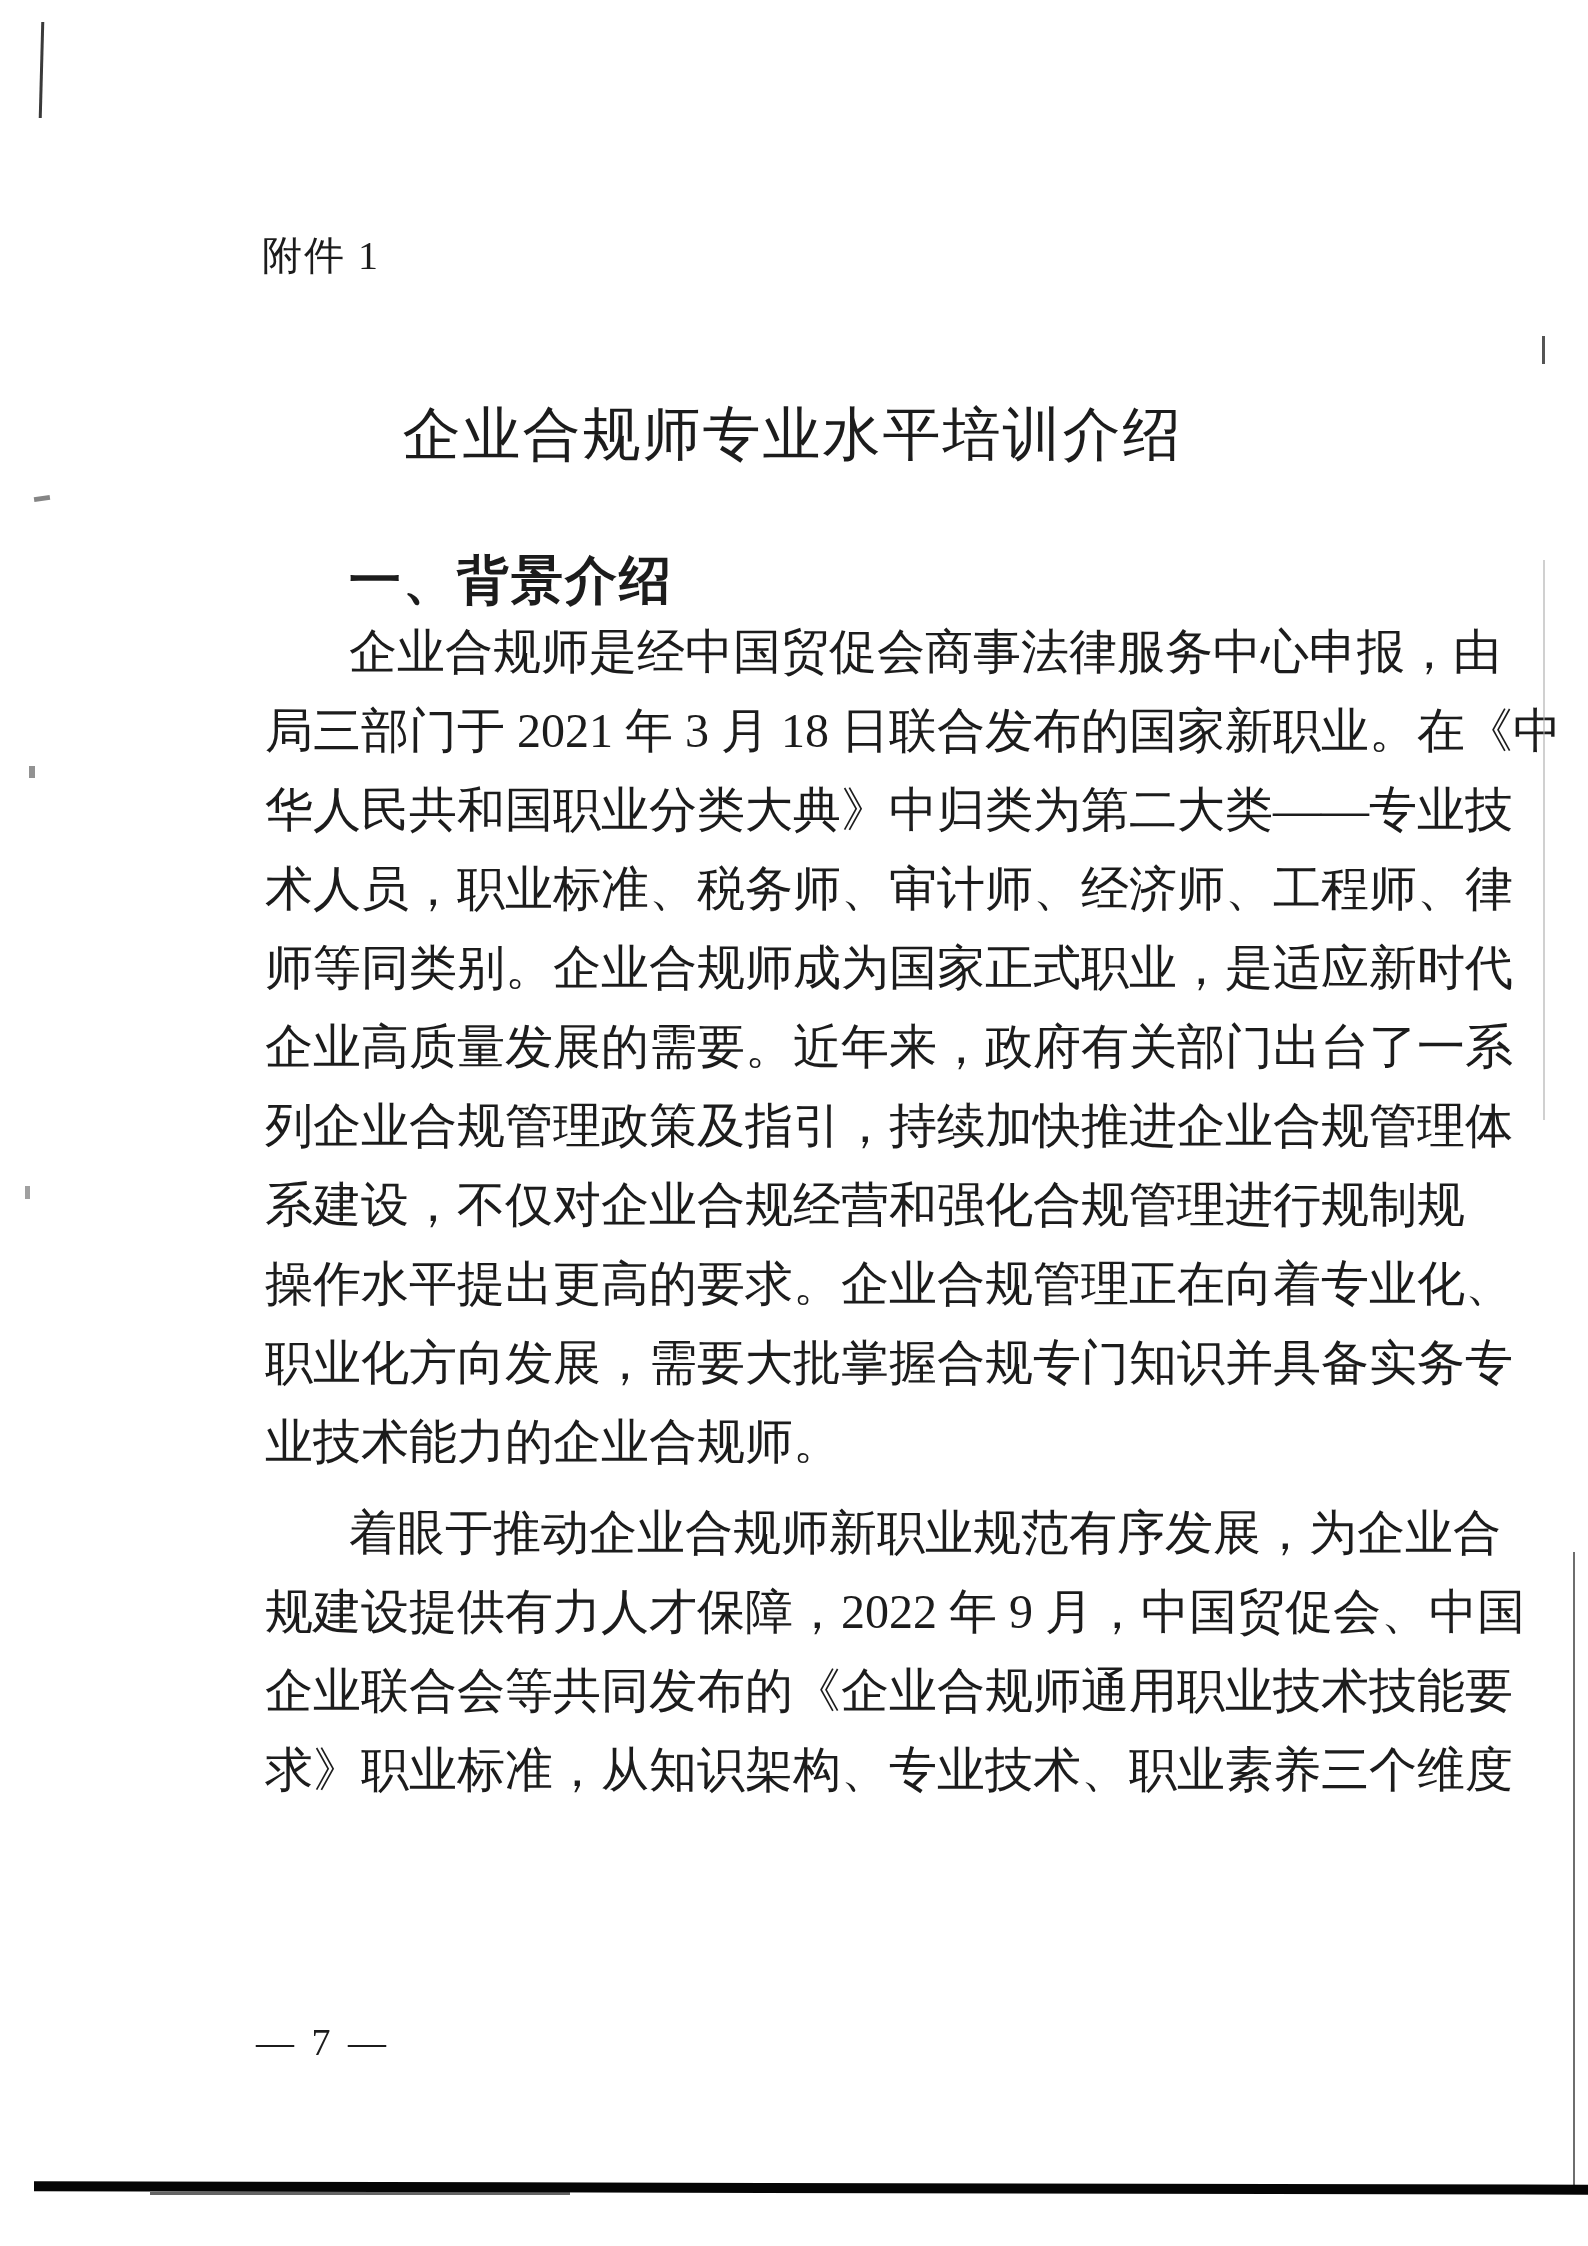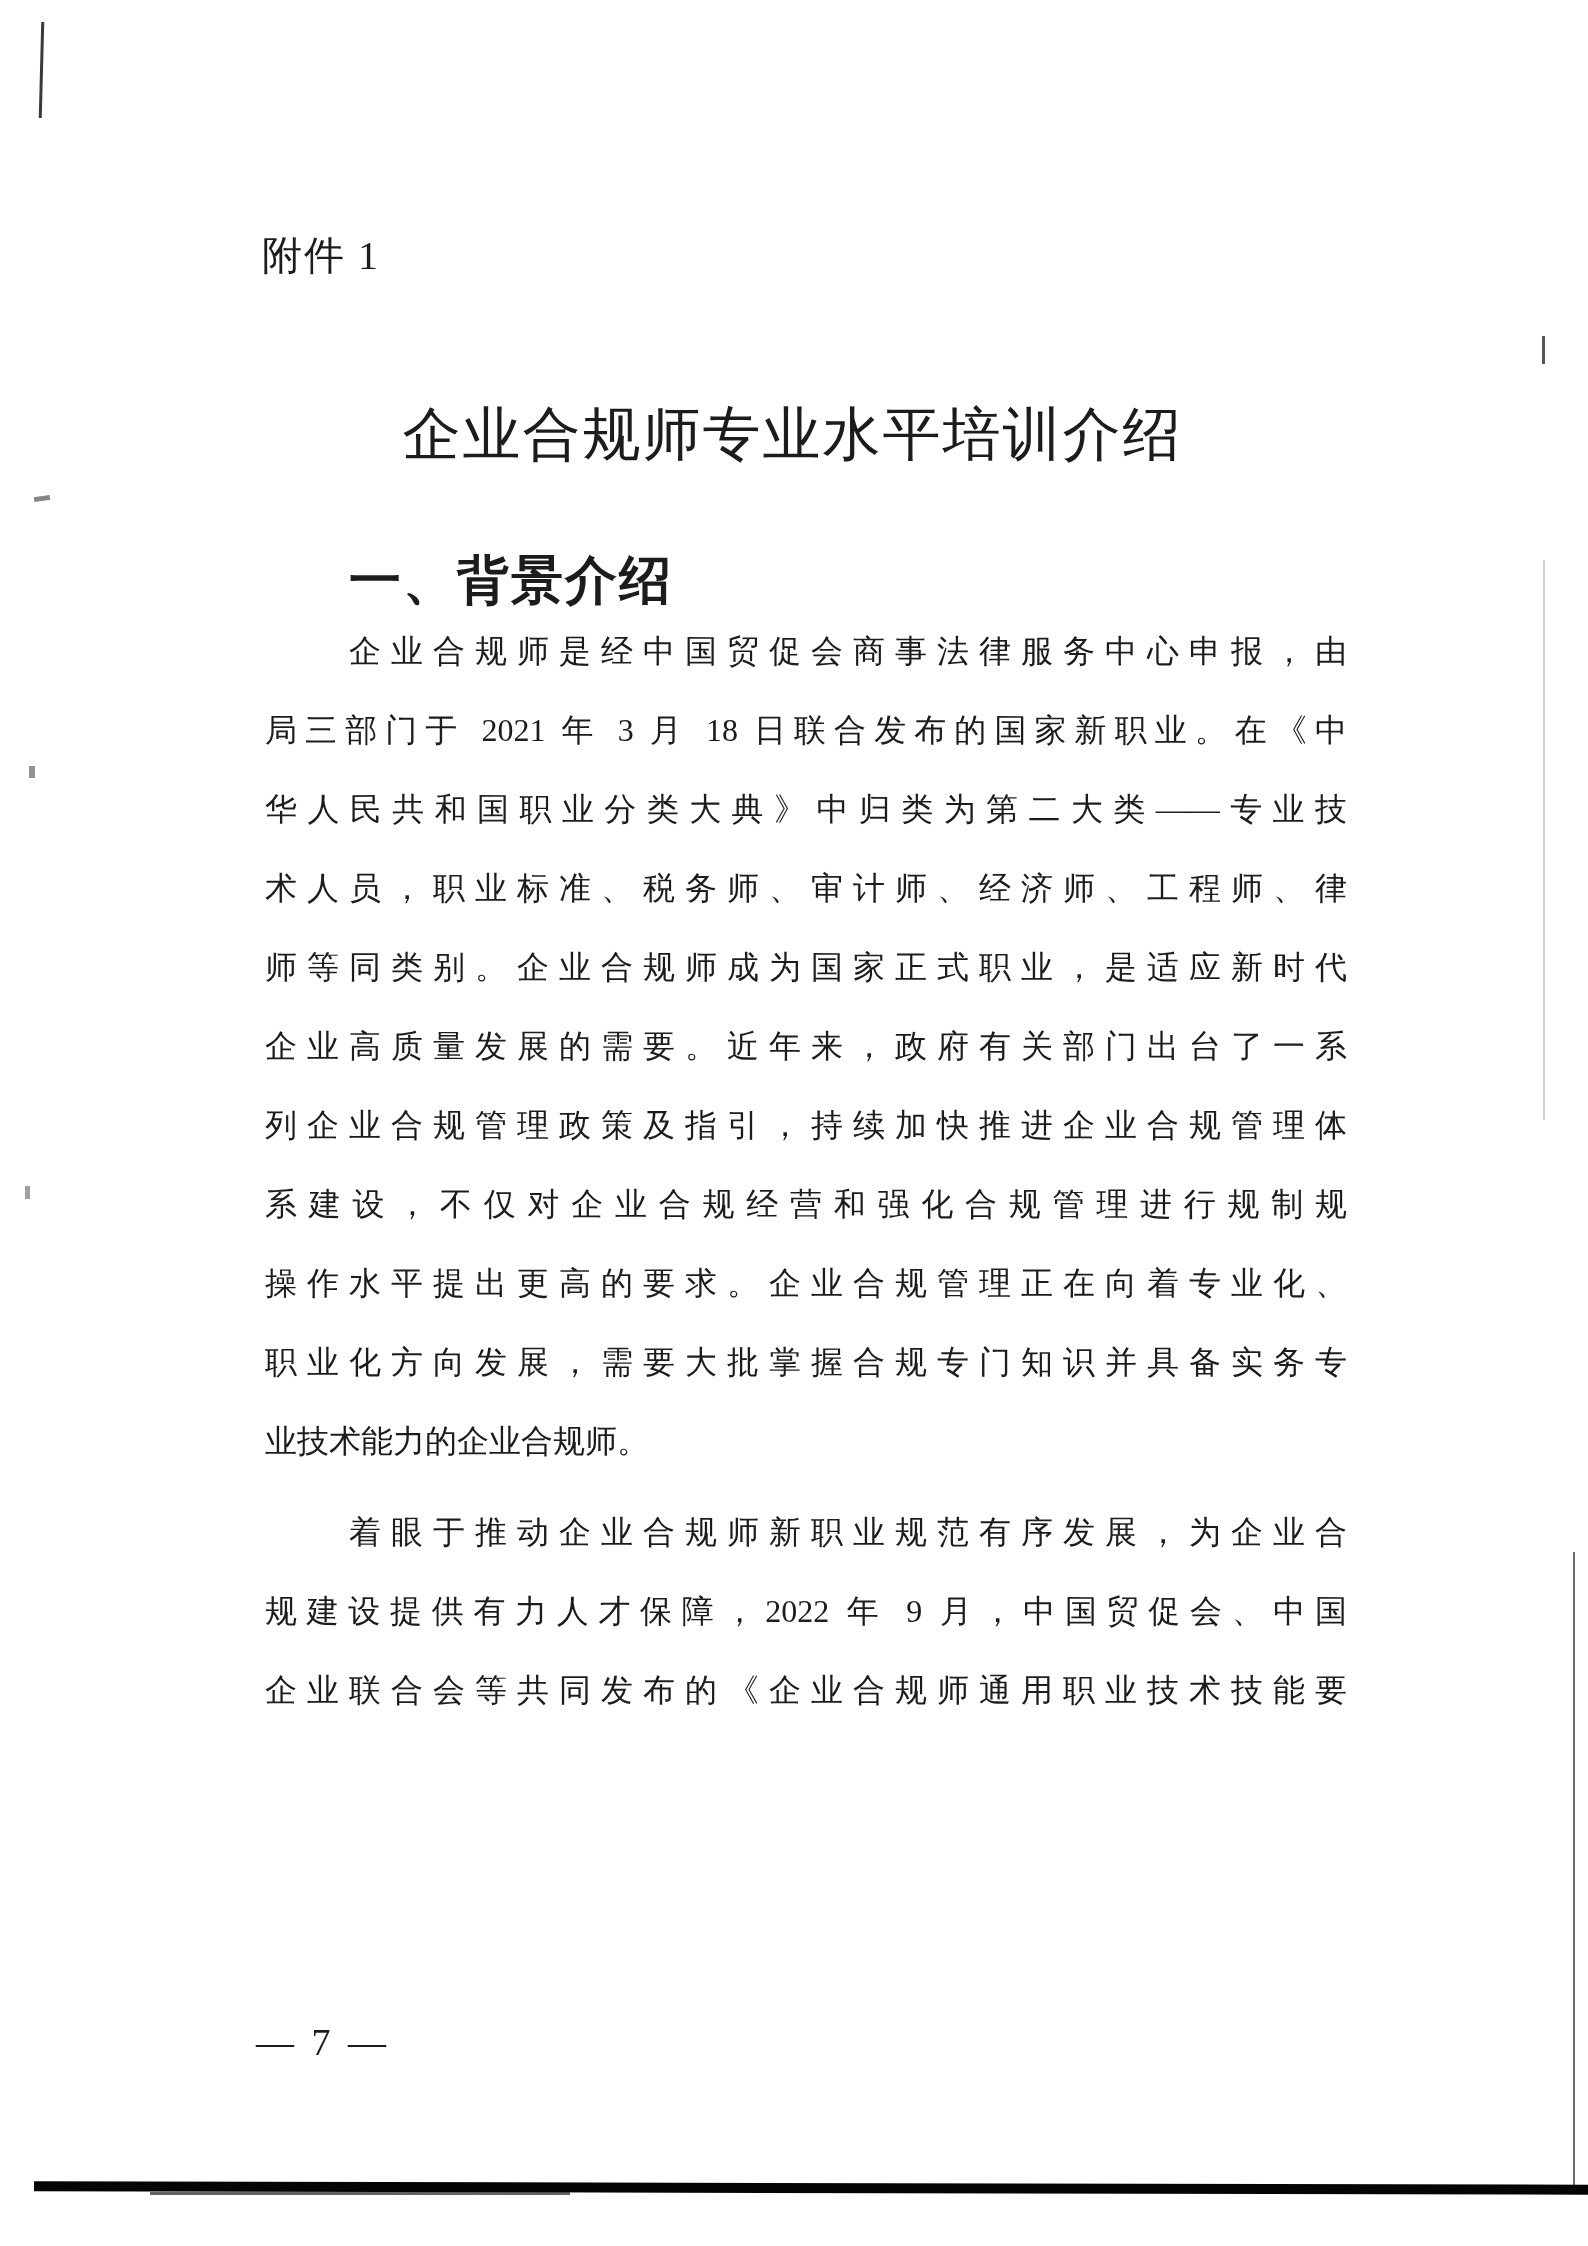--- a/index.html
+++ b/index.html
@@ -46,21 +46,21 @@
     font-size: 52px;
     font-weight: 700;
     letter-spacing: 2px;
     font-family: "Liberation Sans", sans-serif;
   }
   .body-block {
     position: absolute;
     left: 265px;
     top: 612px;
     width: 1082px;
-    font-size: 32px;
+    font-size: 48px;
   }
   .para2 {
     margin-top: 12px;
   }
   .line {
     height: 79px;
     line-height: 79px;
     white-space: nowrap;
     text-align: justify;
     text-align-last: justify;
@@ -115,20 +115,21 @@
       <div class="line">列企业合规管理政策及指引，持续加快推进企业合规管理体</div>
       <div class="line">系建设，不仅对企业合规经营和强化合规管理进行规制规</div>
       <div class="line">操作水平提出更高的要求。企业合规管理正在向着专业化、</div>
       <div class="line">职业化方向发展，需要大批掌握合规专门知识并具备实务专</div>
       <div class="line short">业技术能力的企业合规师。</div>
     </div>
     <div class="para para2">
       <div class="line indent">着眼于推动企业合规师新职业规范有序发展，为企业合</div>
       <div class="line">规建设提供有力人才保障，2022 年 9 月，中国贸促会、中国</div>
       <div class="line">企业联合会等共同发布的《企业合规师通用职业技术技能要</div>
+      <div class="line">求》职业标准，从知识架构、专业技术、职业素养三个维度</div>
     </div>
   </div>
 
   <div class="page-number">— 7 —</div>
 
   <div class="artifact a-topleft"></div>
   <div class="artifact a-left1"></div>
   <div class="artifact a-left2"></div>
   <div class="artifact a-left3"></div>
   <div class="artifact a-right-dash"></div>

